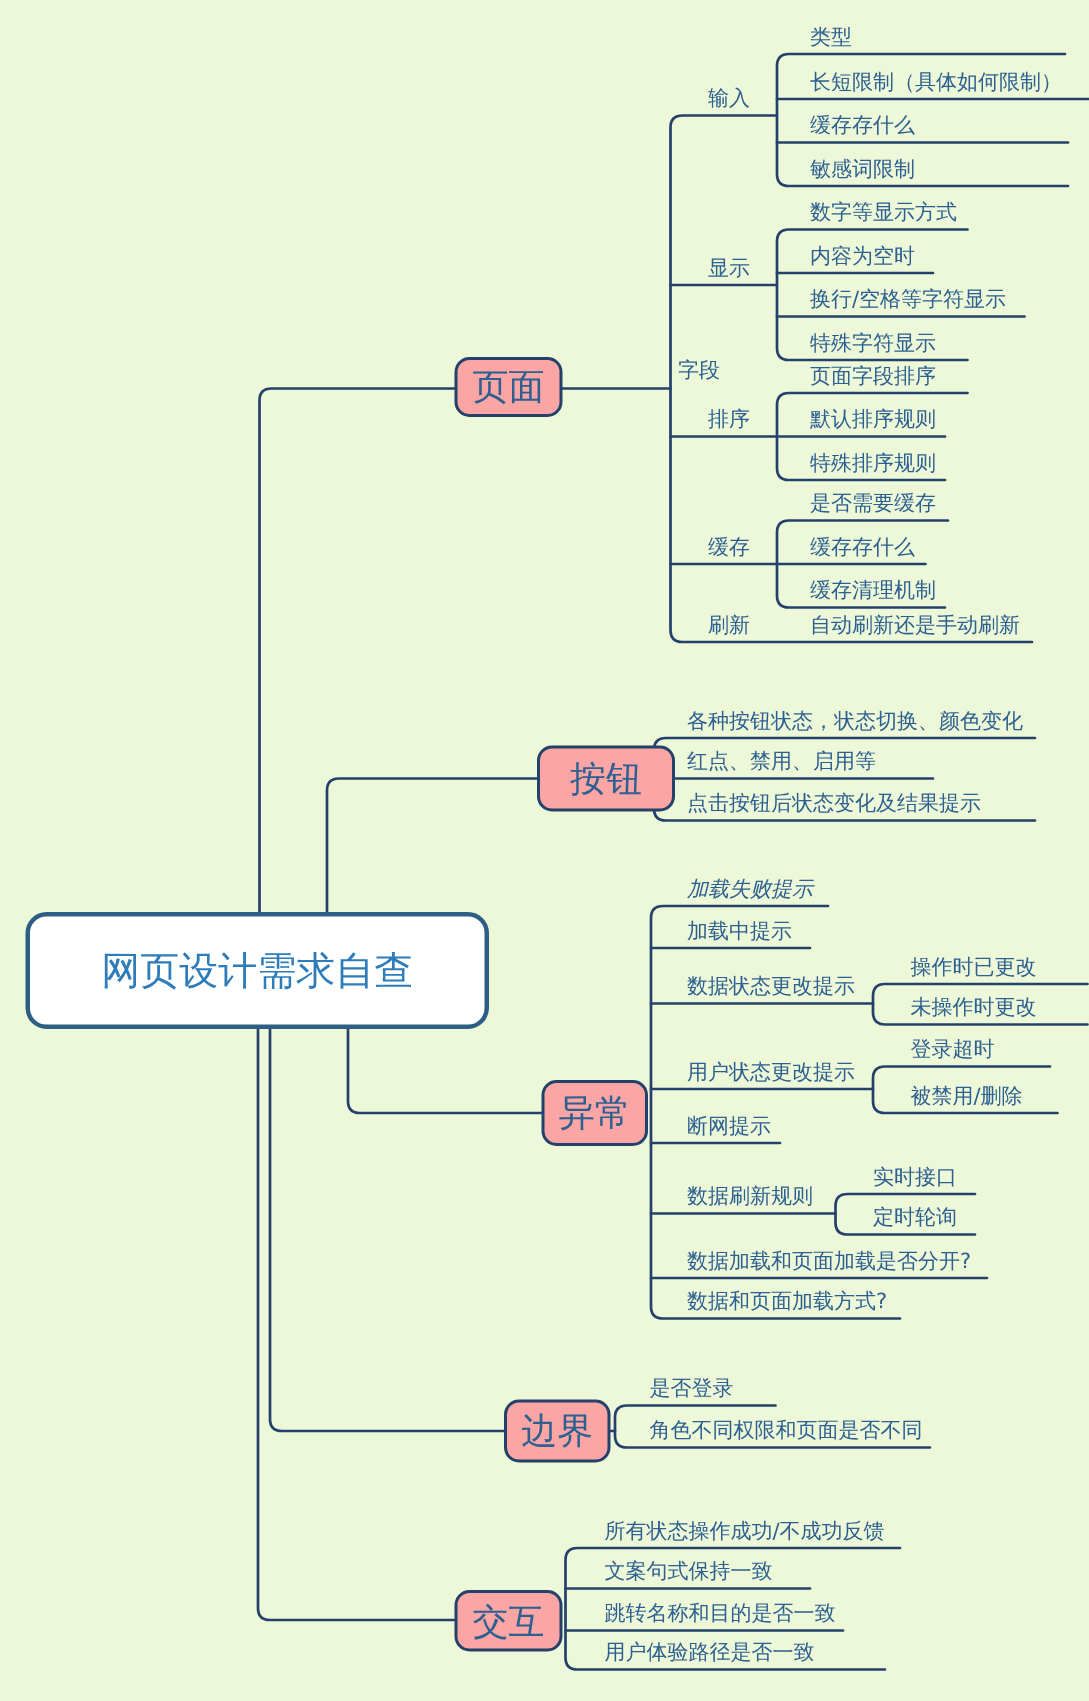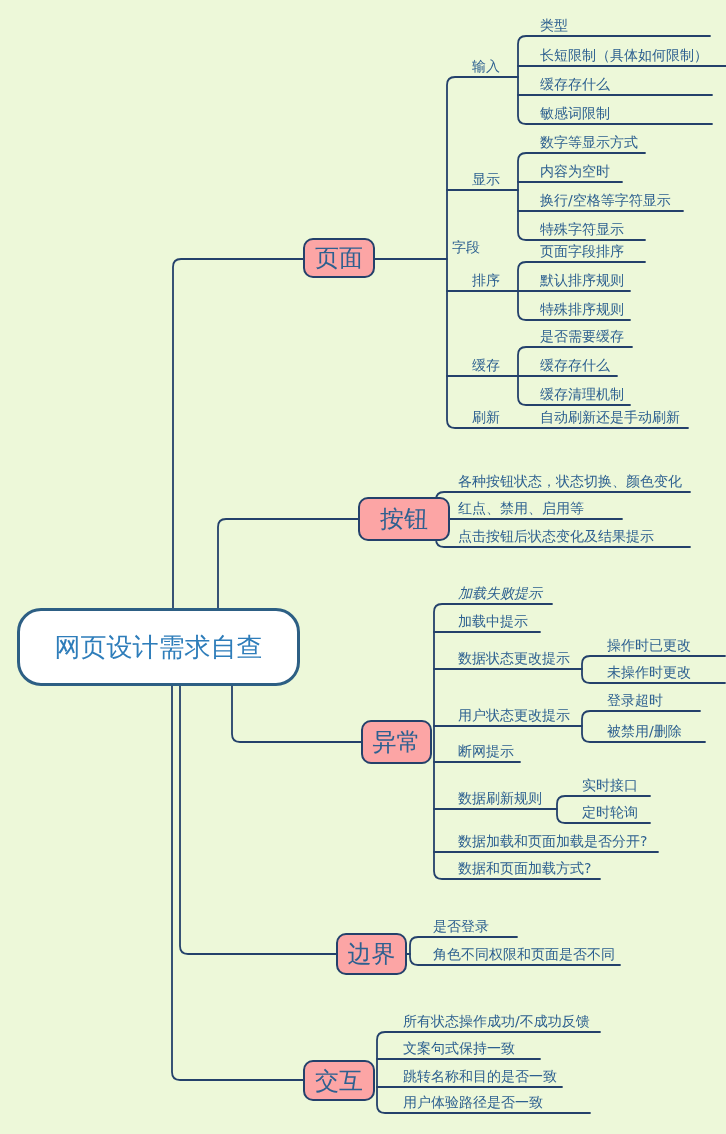--- a/index.html
+++ b/index.html
@@ -24,24 +24,24 @@
     border:2.5px solid #24416b;
     border-radius:10px;
     display:flex;align-items:center;justify-content:center;
     font-size:24px;
     color:#2d6090;
     box-sizing:border-box;
     white-space:nowrap;
   }
   .rootbox{
     position:absolute;
-    left:17px;top:608px;width:283px;height:78px;
+    left:17px;top:608px;width:309px;height:78px;
     background:#ffffff;
     border:3px solid #2d5f84;
-    border-radius:24px;
+    border-radius:14px;
     display:flex;align-items:center;justify-content:center;
     font-size:26px;
     color:#2e7dba;
     box-sizing:border-box;
     white-space:nowrap;
   }
 </style>
 </head>
 <body>
 

